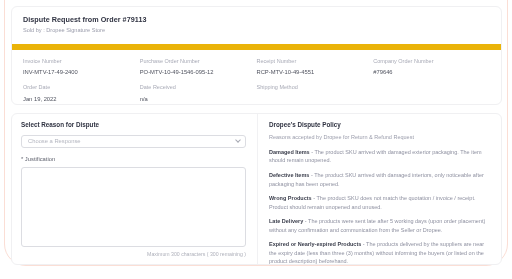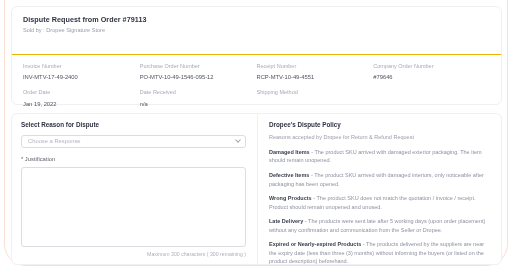--- a/index.html
+++ b/index.html
@@ -29,22 +29,22 @@
     background: #ffffff;
     border: 1px solid #f0f0f2;
     border-radius: 6px;
   }
   
   .card-top {
     left: 11px; top: 6px;
     width: 491px; height: 99px;
   }
   .hdr {
-    padding: 9px 11px 21px 11px;
-    border-bottom: 1px solid #eab308;
+    padding: 9px 11px 11px 11px;
+    border-bottom: 6px solid #eab308;
   }
   .hdr-title {
     font-size: 7.2px;
     font-weight: bold;
     color: #2f3241;
     letter-spacing: .05px;
     margin: 0 0 3px 0;
     line-height: 1.1;
   }
   .hdr-sub {

